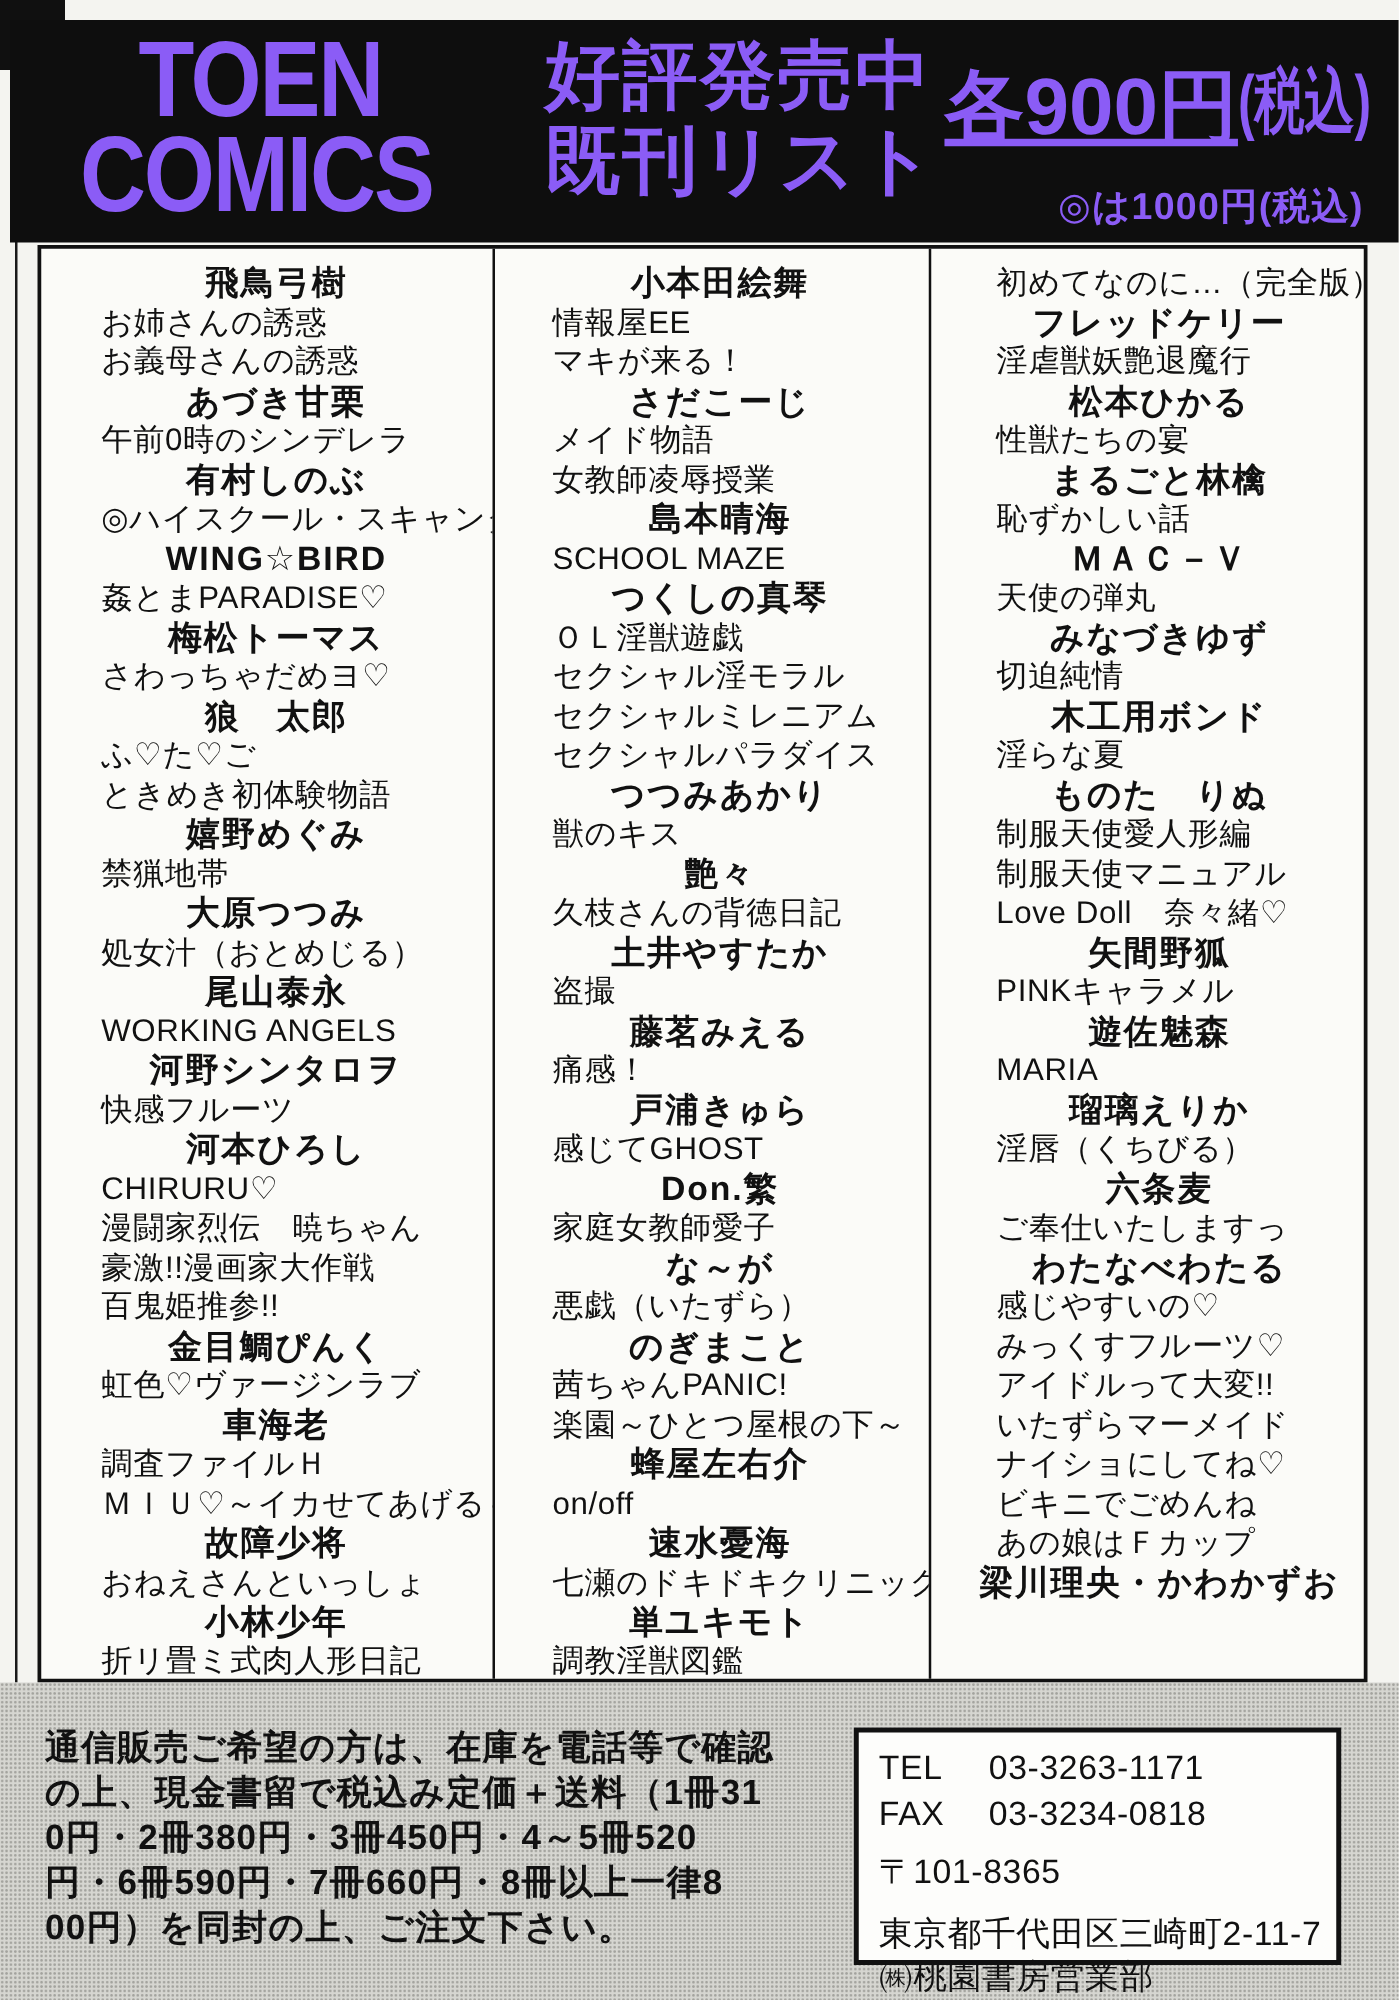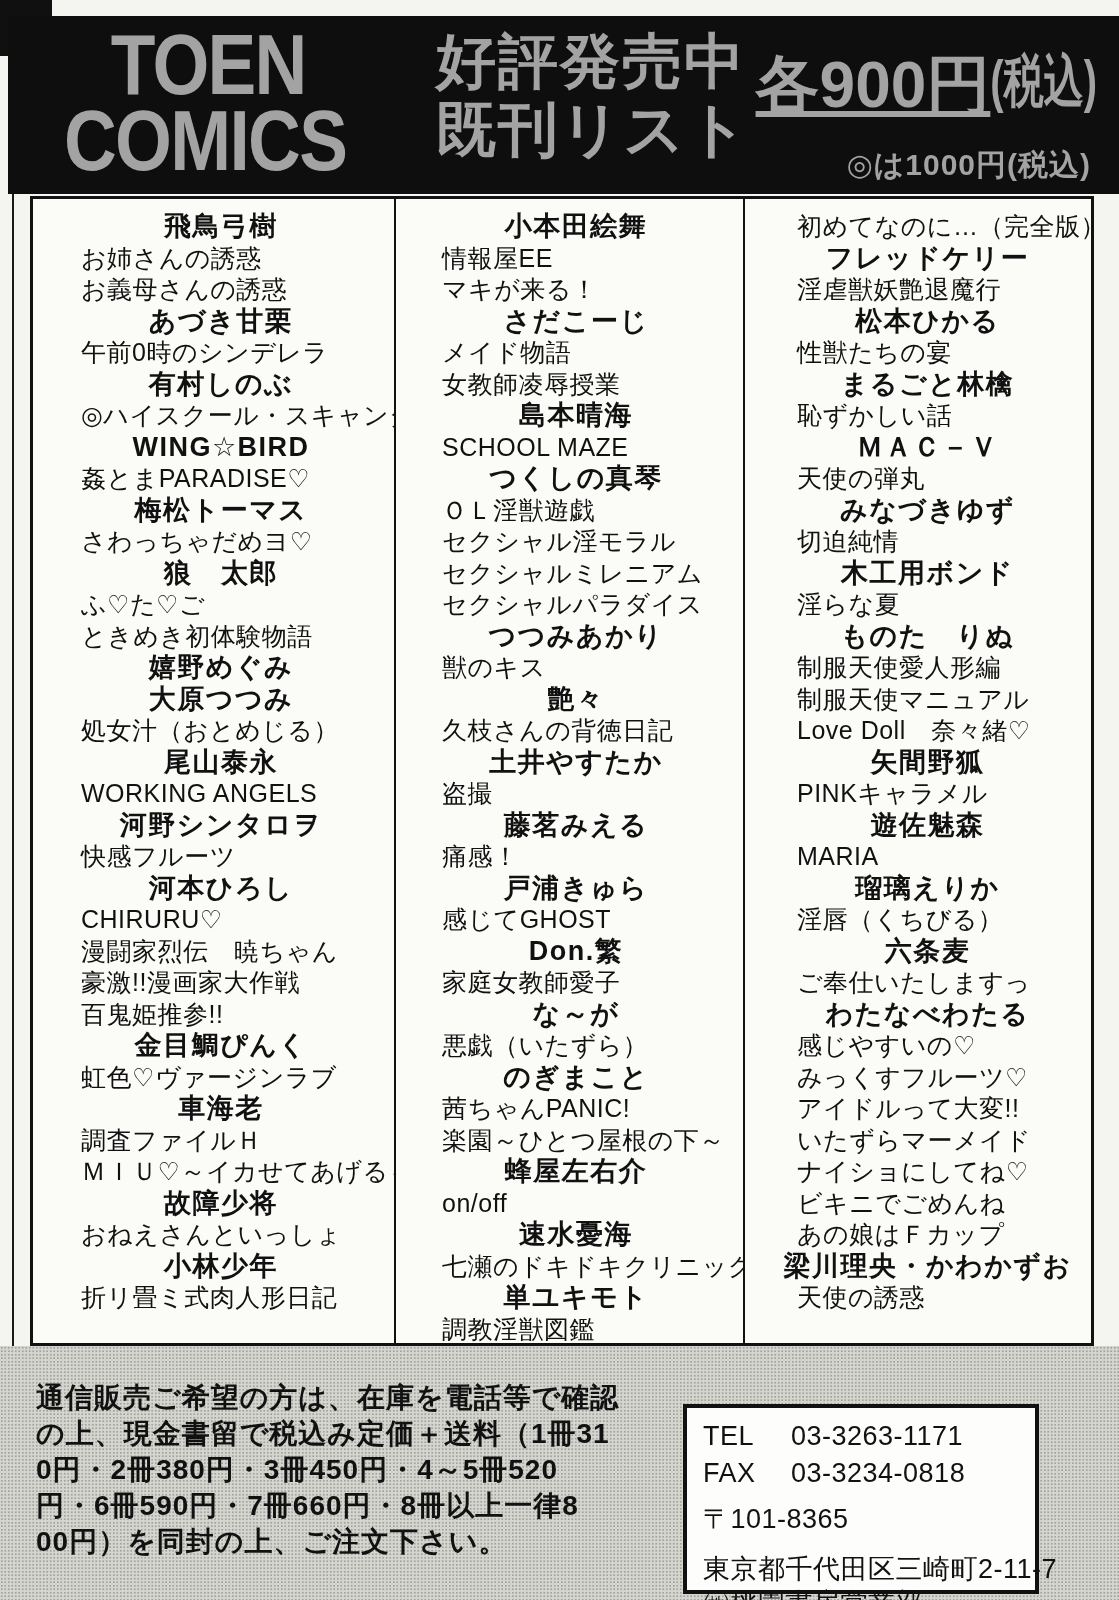--- a/index.html
+++ b/index.html
@@ -19,21 +19,21 @@
   }
   .scan-edge {
     position: absolute; left: 12px; top: 190px;
     width: 2px; height: 1156px; background: #1a1a1a;
   }
 
   
   .header-bar {
     position: absolute; left: 8px; top: 16px;
     width: 1111px; height: 178px;
-    background: #0e0e0e; color: #a3a3a3;
+    background: #0e0e0e; color: #8b5cf6;
   }
   .logo {
     position: absolute; left: 56px; top: 10px;
     font-weight: 900; font-size: 86px; line-height: 76px;
     transform: scaleX(0.85); transform-origin: left top;
     letter-spacing: -2px; white-space: nowrap;
   }
   .logo-l1 { text-indent: 55px; }
   .sale-title {
     position: absolute; left: 428px; top: 16px;
@@ -81,22 +81,22 @@
     background-color: #d6d6d1;
     background-image: radial-gradient(circle, #a3a39e 0.9px, rgba(0,0,0,0) 1.1px);
     background-size: 3.5px 3.5px;
   }
   .mail-order {
     position: absolute; left: 36px; top: 34px;
     font-weight: 700; font-size: 28px; line-height: 36px;
     letter-spacing: 1px; white-space: nowrap;
   }
   .contact-box {
-    position: absolute; left: 683px; top: 58px;
-    width: 356px; height: 190px;
+    position: absolute; left: 683px; top: 36px;
+    width: 390px; height: 190px;
     background: #fdfdfb; border: 4px solid #111; box-sizing: border-box;
     padding: 10px 32px 0 16px;
     font-size: 27px; letter-spacing: 0.5px;
   }
   .contact-row { line-height: 37px; white-space: nowrap; }
   .contact-label { display: inline-block; width: 88px; }
   .postal  { line-height: 34px; margin-top: 10px; white-space: nowrap; }
   .address { line-height: 34px; white-space: nowrap; margin-top: 16px; }
   .company { line-height: 34px; text-align: left; white-space: nowrap; }
 </style>
@@ -129,20 +129,21 @@
       <div class="author-name">有村しのぶ</div>
       <div class="book-title">◎ハイスクール・スキャンダル</div>
       <div class="author-name">WING☆BIRD</div>
       <div class="book-title">姦とまPARADISE♡</div>
       <div class="author-name">梅松トーマス</div>
       <div class="book-title">さわっちゃだめヨ♡</div>
       <div class="author-name">狼　太郎</div>
       <div class="book-title">ふ♡た♡ご</div>
       <div class="book-title">ときめき初体験物語</div>
       <div class="author-name">嬉野めぐみ</div>
+      <div class="book-title">禁猟地帯</div>
       <div class="author-name">大原つつみ</div>
       <div class="book-title">処女汁（おとめじる）</div>
       <div class="author-name">尾山泰永</div>
       <div class="book-title">WORKING ANGELS</div>
       <div class="author-name">河野シンタロヲ</div>
       <div class="book-title">快感フルーツ</div>
       <div class="author-name">河本ひろし</div>
       <div class="book-title">CHIRURU♡</div>
       <div class="book-title">漫闘家烈伝　暁ちゃん</div>
       <div class="book-title">豪激!!漫画家大作戦</div>
@@ -223,21 +224,20 @@
       <div class="book-title">ご奉仕いたしますっ</div>
       <div class="author-name">わたなべわたる</div>
       <div class="book-title">感じやすいの♡</div>
       <div class="book-title">みっくすフルーツ♡</div>
       <div class="book-title">アイドルって大変!!</div>
       <div class="book-title">いたずらマーメイド</div>
       <div class="book-title">ナイショにしてね♡</div>
       <div class="book-title">ビキニでごめんね</div>
       <div class="book-title">あの娘はＦカップ</div>
       <div class="author-name">梁川理央・かわかずお</div>
-      <div class="book-title">天使の誘惑</div>
     </div>
 </div>
 
 <div class="footer">
   <div class="mail-order">
     <div>通信販売ご希望の方は、在庫を電話等で確認</div>
     <div>の上、現金書留で税込み定価＋送料（1冊31</div>
     <div>0円・2冊380円・3冊450円・4～5冊520</div>
     <div>円・6冊590円・7冊660円・8冊以上一律8</div>
     <div>00円）を同封の上、ご注文下さい。</div>

